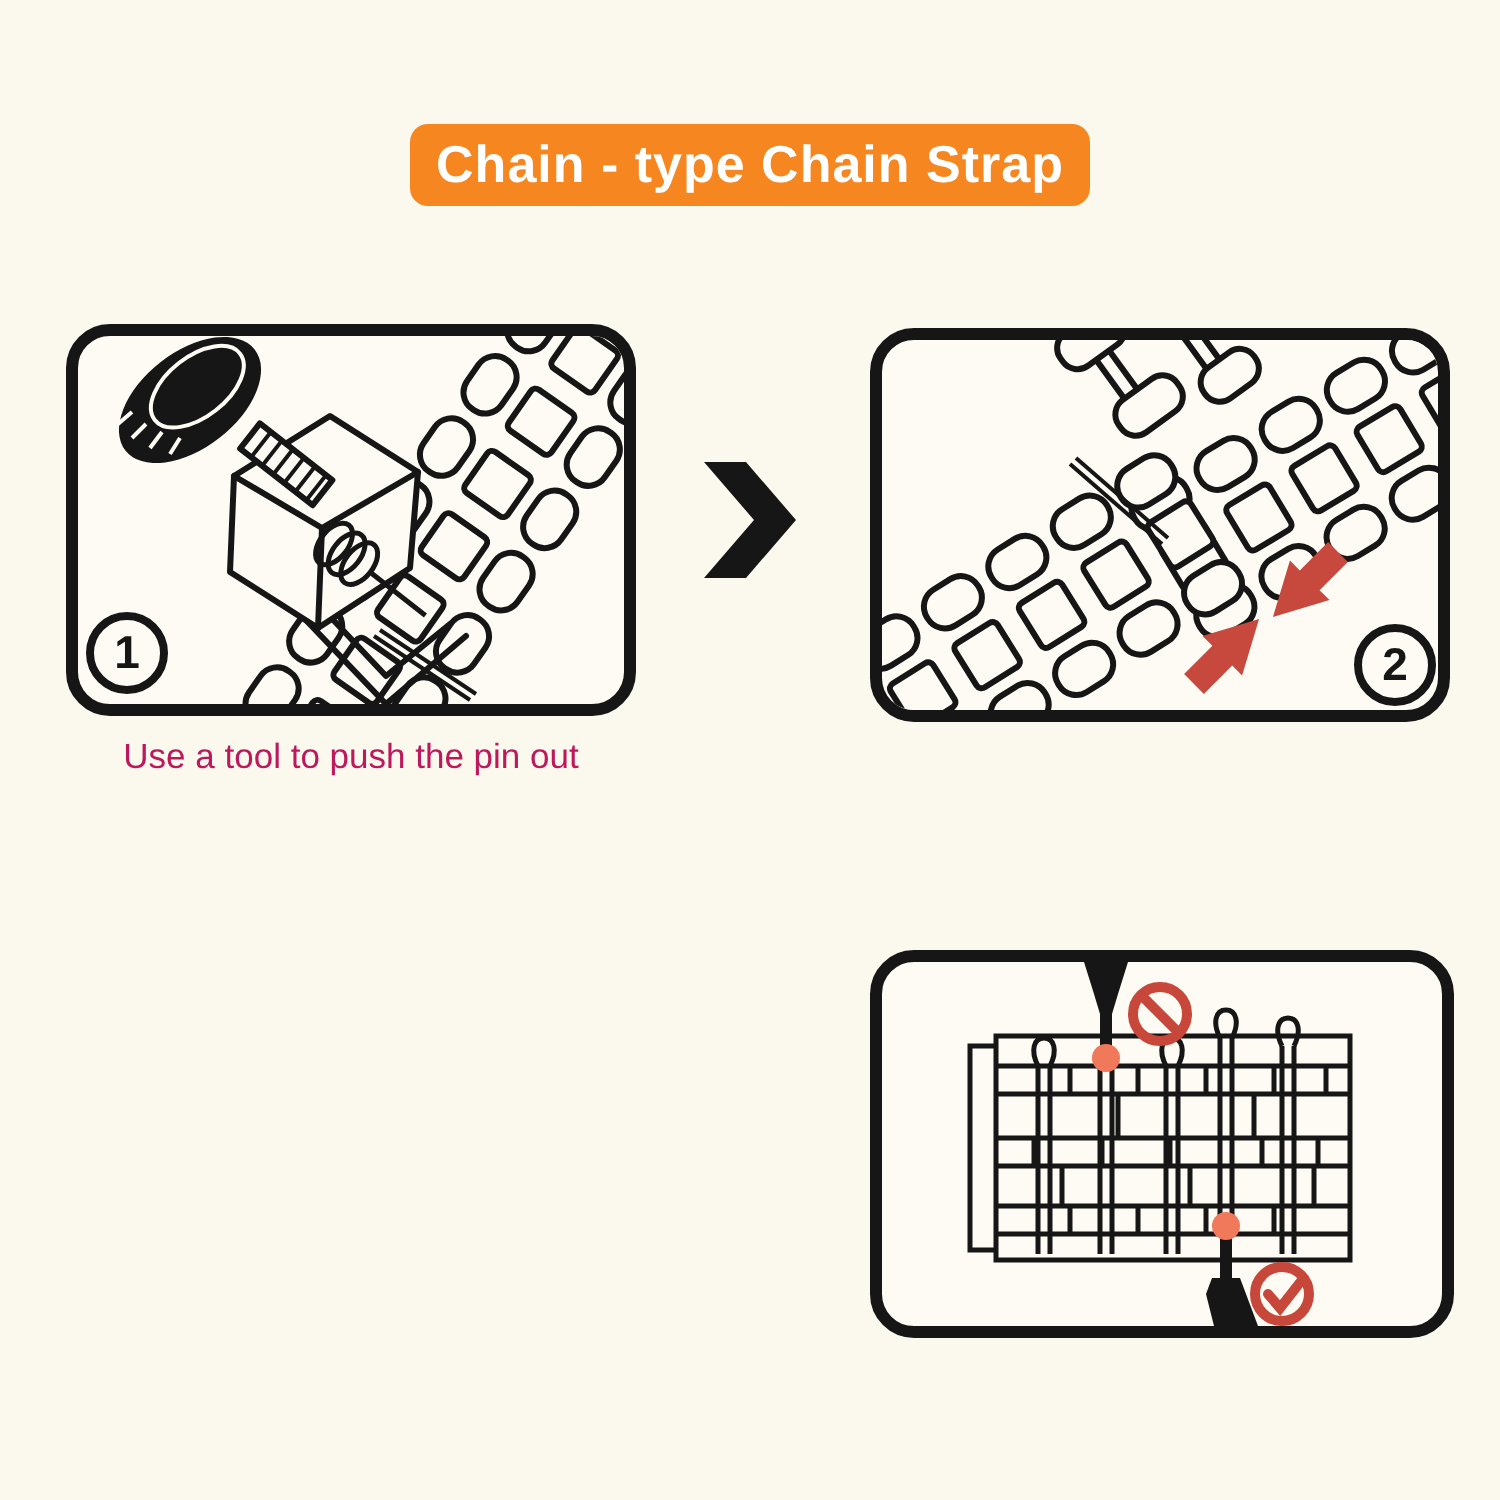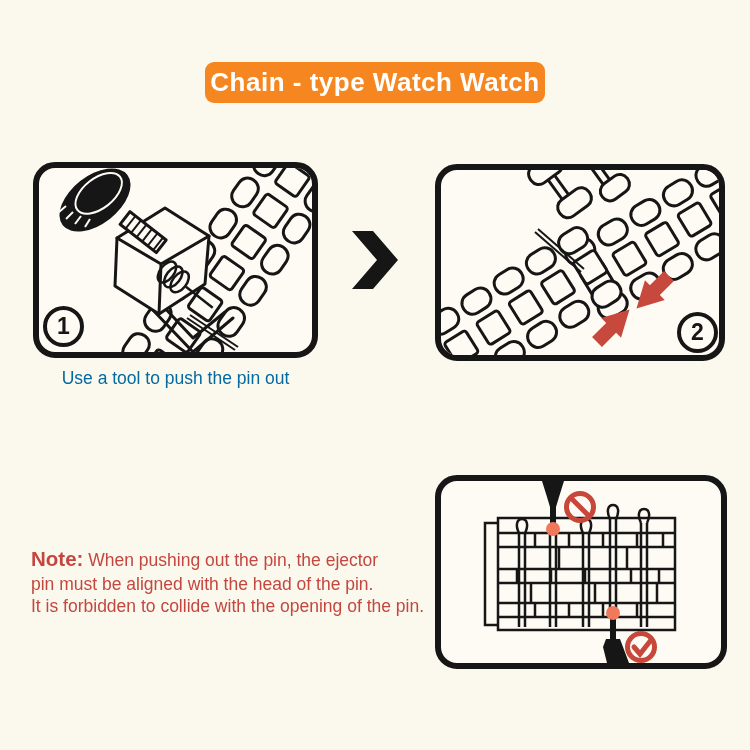--- a/index.html
+++ b/index.html
@@ -25,21 +25,21 @@
   .numcircle {
     position:absolute; width:33px; height:33px;
     border:4px solid #161616; border-radius:50%;
     background:#FDFBF3; box-sizing:content-box;
     display:flex; align-items:center; justify-content:center;
     font-weight:bold; font-size:23px; color:#161616; line-height:1;
   }
   .nc1 { left:4px;  top:138px; }
   .nc2 { left:236px; top:142px; }
   .caption {
-    position:absolute; color:#0369a1; font-size:17.5px;
+    position:absolute; color:#be185d; font-size:17.5px;
     text-align:center; line-height:1.28; white-space:pre-line;
   }
   .cap1 { left:33px;  top:367px; width:285px; }
   .cap2 { left:420px; top:371px; width:320px; }
   .chevron { position:absolute; left:352px; top:231px; }
   .note {
     position:absolute; left:31px; top:546px; width:428px;
     color:#C4473F; font-size:17.5px; line-height:1.3;
   }
   .note-label { font-weight:bold; font-size:20.5px; }
@@ -52,21 +52,21 @@
   .solid    { fill:#161616; stroke:none; }
   .dot      { fill:#F0785B; stroke:none; }
   .badge    { stroke:#C8473B; stroke-width:5; fill:none; stroke-linecap:round; }
 </style>
 </head>
 <body>
 
 <div class="canvas">
 
   <div class="banner">
-    <span>Chain - type Watch Watch</span>
+    <span>Chain - type Chain Strap</span>
   </div>
 
   <section class="panel panel1">
     <svg viewBox="0 0 273 184">
       <defs>
         <g id="p1col">
           <rect x="0" y="-2" width="30" height="21" rx="10"></rect>
           <rect x="0" y="61" width="30" height="21" rx="10"></rect>
           <rect x="3" y="27" width="25" height="26" rx="3"></rect>
         </g>
@@ -180,26 +180,20 @@
         <g transform="translate(156,172) rotate(-45)">
           <path d="M0,-7 L20,-7 L20,-14 L46,0 L20,14 L20,7 L0,7 Z"></path>
         </g>
       </g>
     </svg>
     <div class="numcircle nc2">
       <span>2</span>
     </div>
   </section>
 
-  <div class="note">
-    <span class="note-label">Note:</span>
-    <span class="note-text">When pushing out the pin, the ejector
-pin must be aligned with the head of the pin.
-It is forbidden to collide with the opening of the pin.</span>
-  </div>
 
   <section class="panel panel3">
     <svg viewBox="0 0 280 182">
 
       <g>
         <rect class="pin" x="57" y="37" width="177" height="112"></rect>
         <path class="pin" d="M57,42 L44,42 L44,144 L57,144"></path>
         <g class="pin">
           <line x1="57" y1="52" x2="234" y2="52"></line>
             <line x1="57" y1="66" x2="234" y2="66"></line>

